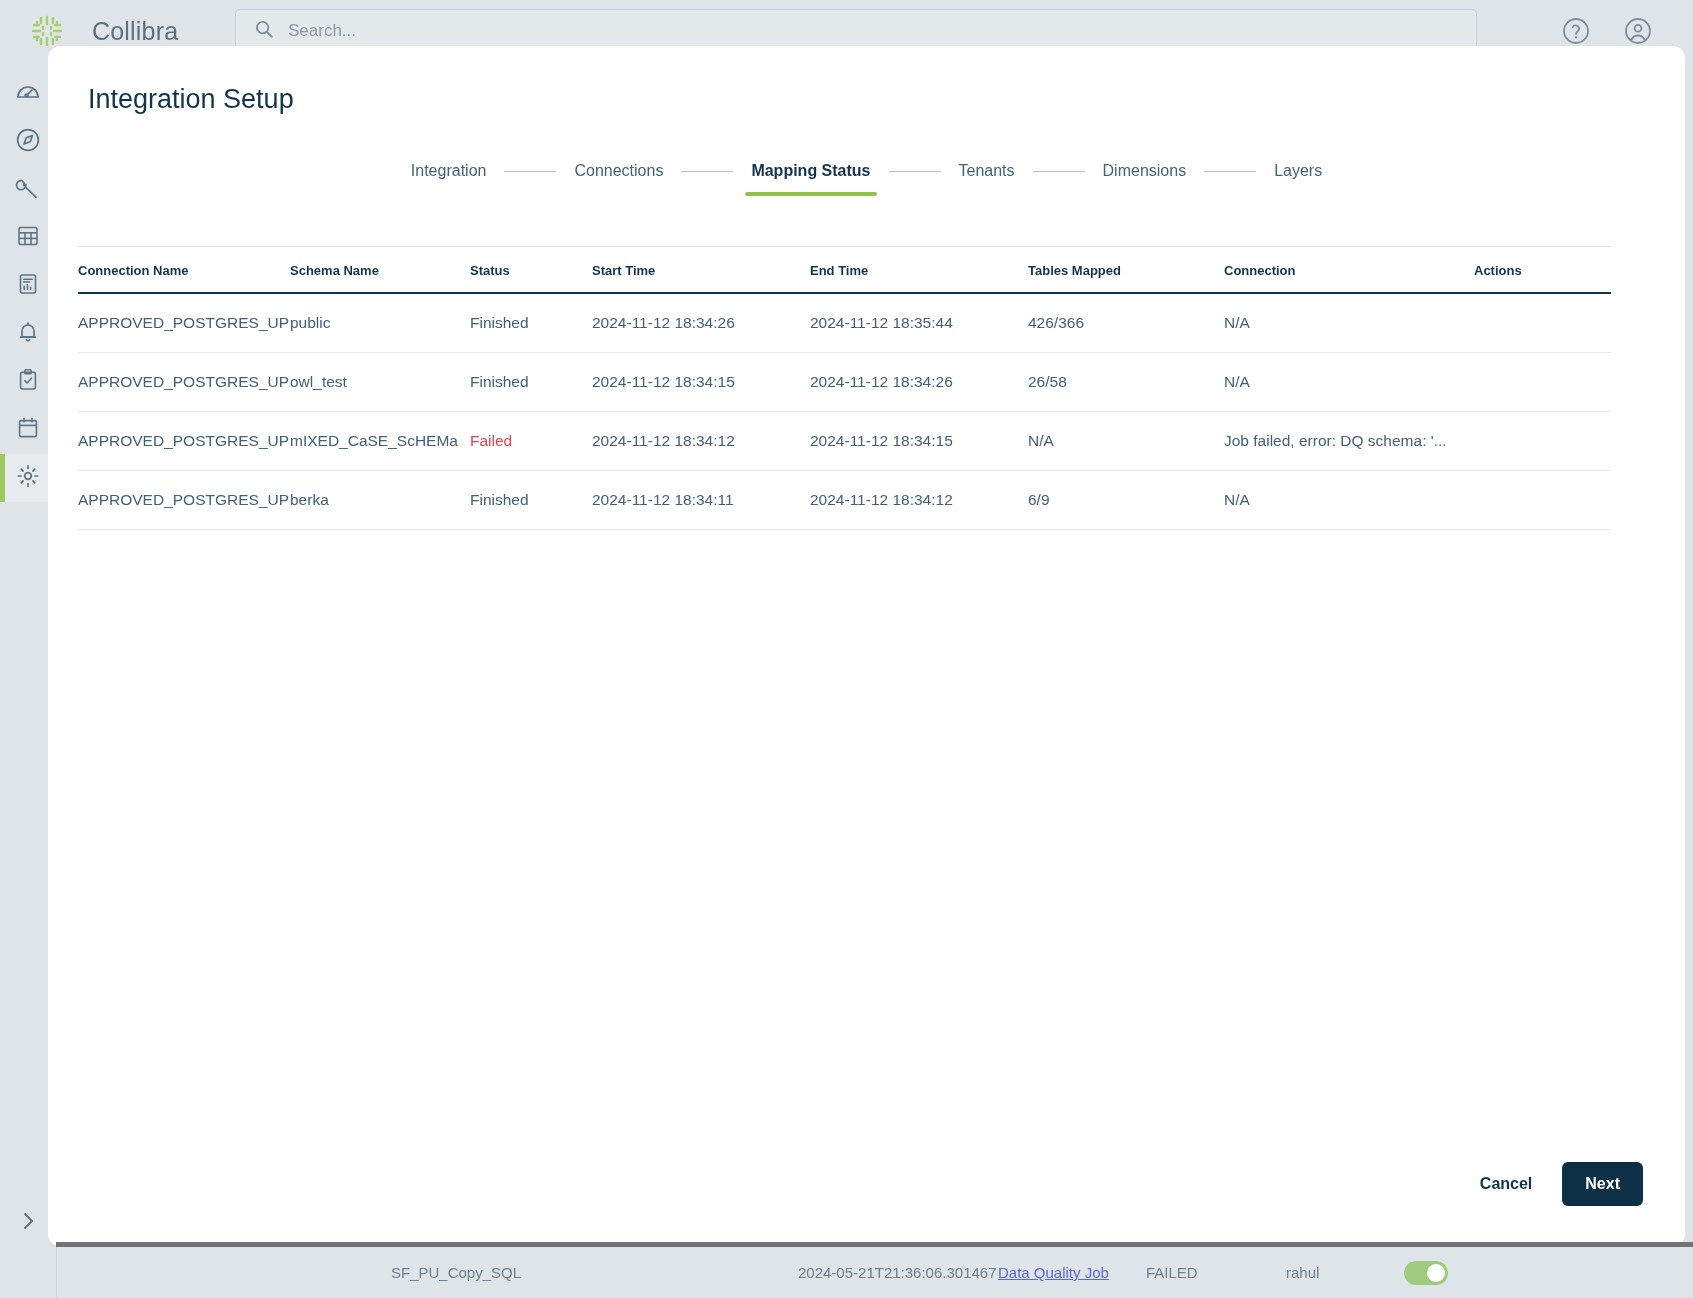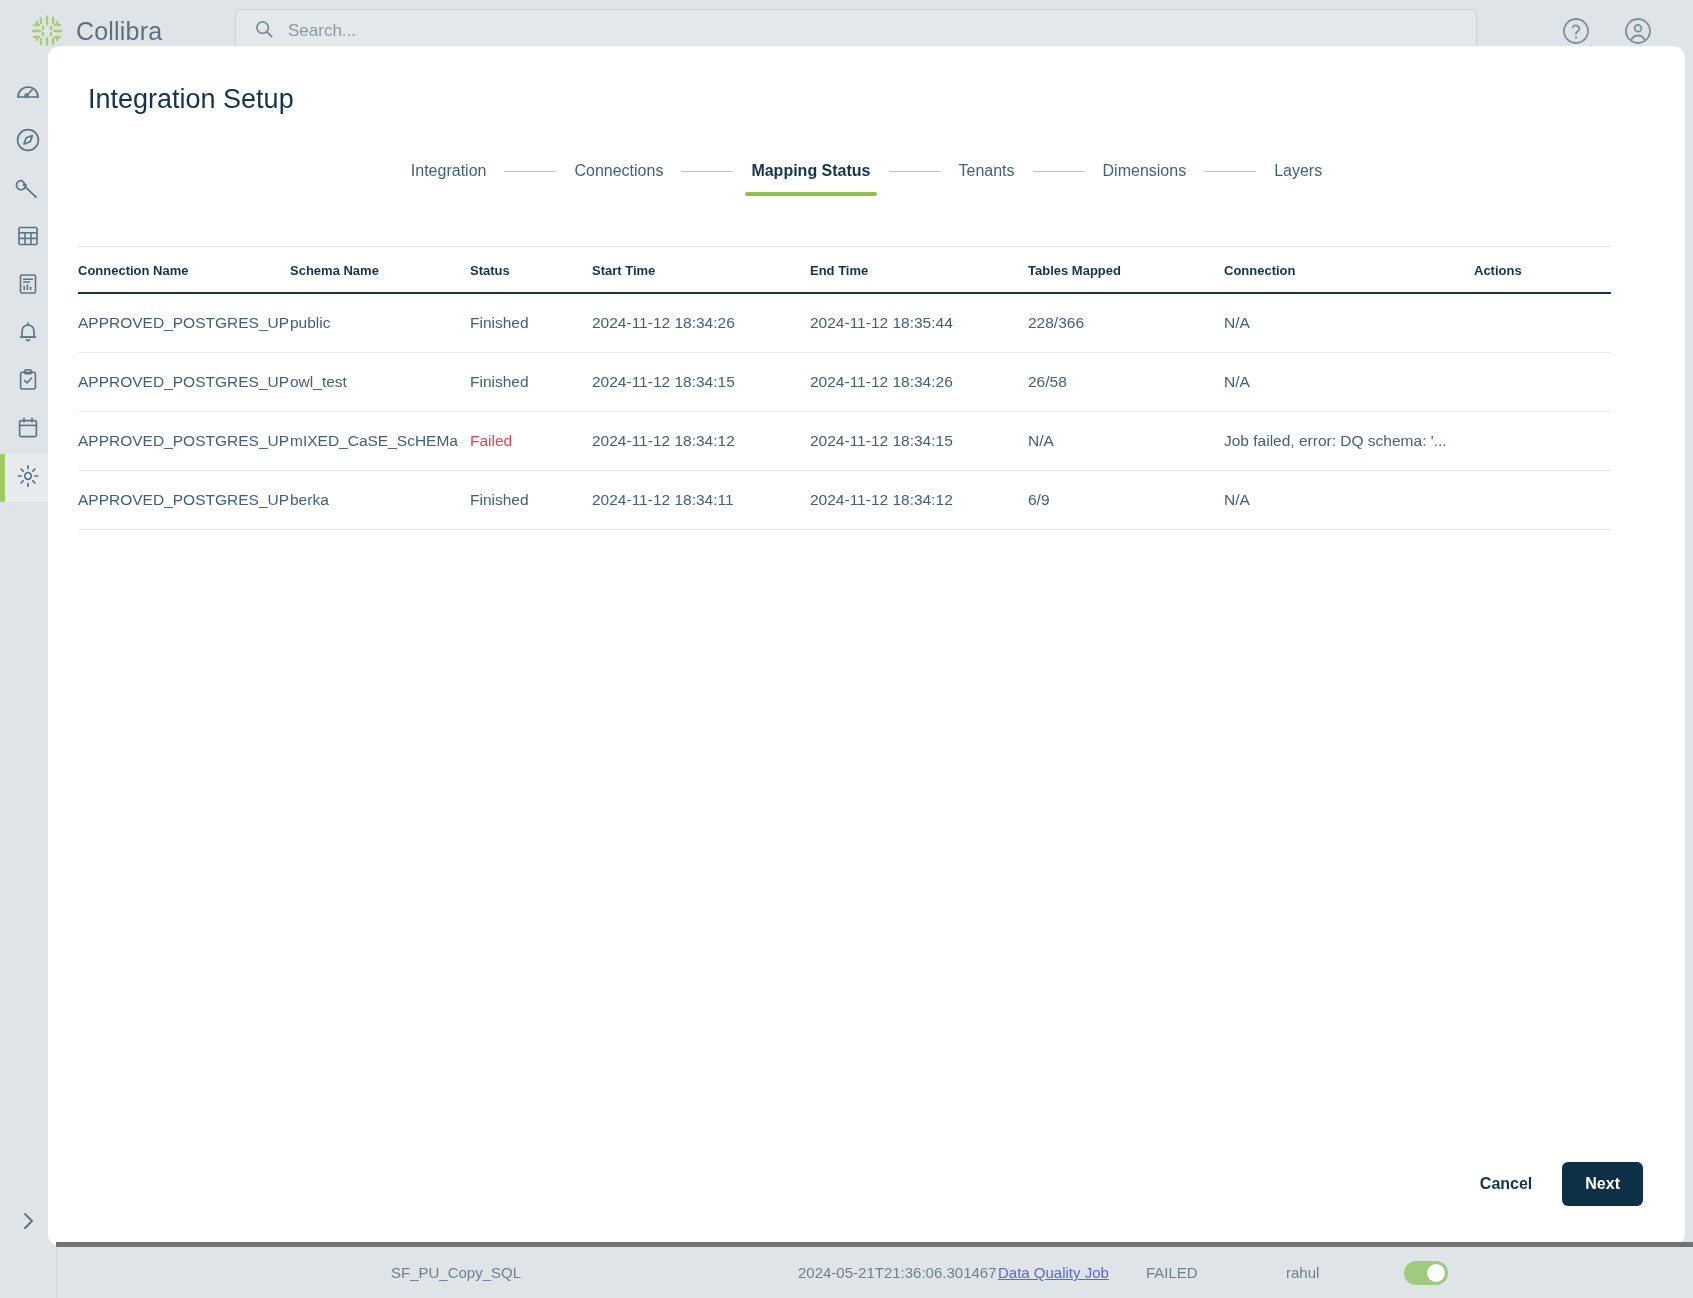--- a/index.html
+++ b/index.html
@@ -10,21 +10,21 @@
     overflow: hidden;
   }
   #app { position: relative; width: 1693px; height: 1298px; }
 
   
   .topbar {
     position: absolute; top: 0; left: 0; width: 1693px; height: 62px;
     background: #dfe4e8;
     display: flex; align-items: center;
   }
-  .brand { display: flex; align-items: center; gap: 12px; padding-left: 30px; width: 225px; }
+  .brand { display: flex; align-items: center; gap: 28px; padding-left: 30px; width: 225px; }
   .brand-logo { width: 34px; height: 34px; position: relative; }
   .brand-name { font-size: 25px; color: #5b7183; letter-spacing: .2px; }
   .searchwrap {
     margin-left: 10px;
     width: 1242px; height: 45px;
     border: 1px solid #c7d0d6; border-radius: 5px;
     background: #e3e8eb;
     display: flex; align-items: center; gap: 14px; padding: 0 18px;
   }
   .search-ph { font-size: 17px; color: #8c9aa5; text-align: center; }
@@ -351,21 +351,21 @@
             <th class="c7">Actions</th>
           </tr>
         </thead>
         <tbody>
           <tr>
             <td>APPROVED_POSTGRES_UP</td>
             <td>public</td>
             <td>Finished</td>
             <td>2024-11-12 18:34:26</td>
             <td>2024-11-12 18:35:44</td>
-            <td>228/366</td>
+            <td>426/366</td>
             <td>N/A</td>
             <td></td>
           </tr>
           <tr>
             <td>APPROVED_POSTGRES_UP</td>
             <td>owl_test</td>
             <td>Finished</td>
             <td>2024-11-12 18:34:15</td>
             <td>2024-11-12 18:34:26</td>
             <td>26/58</td>

